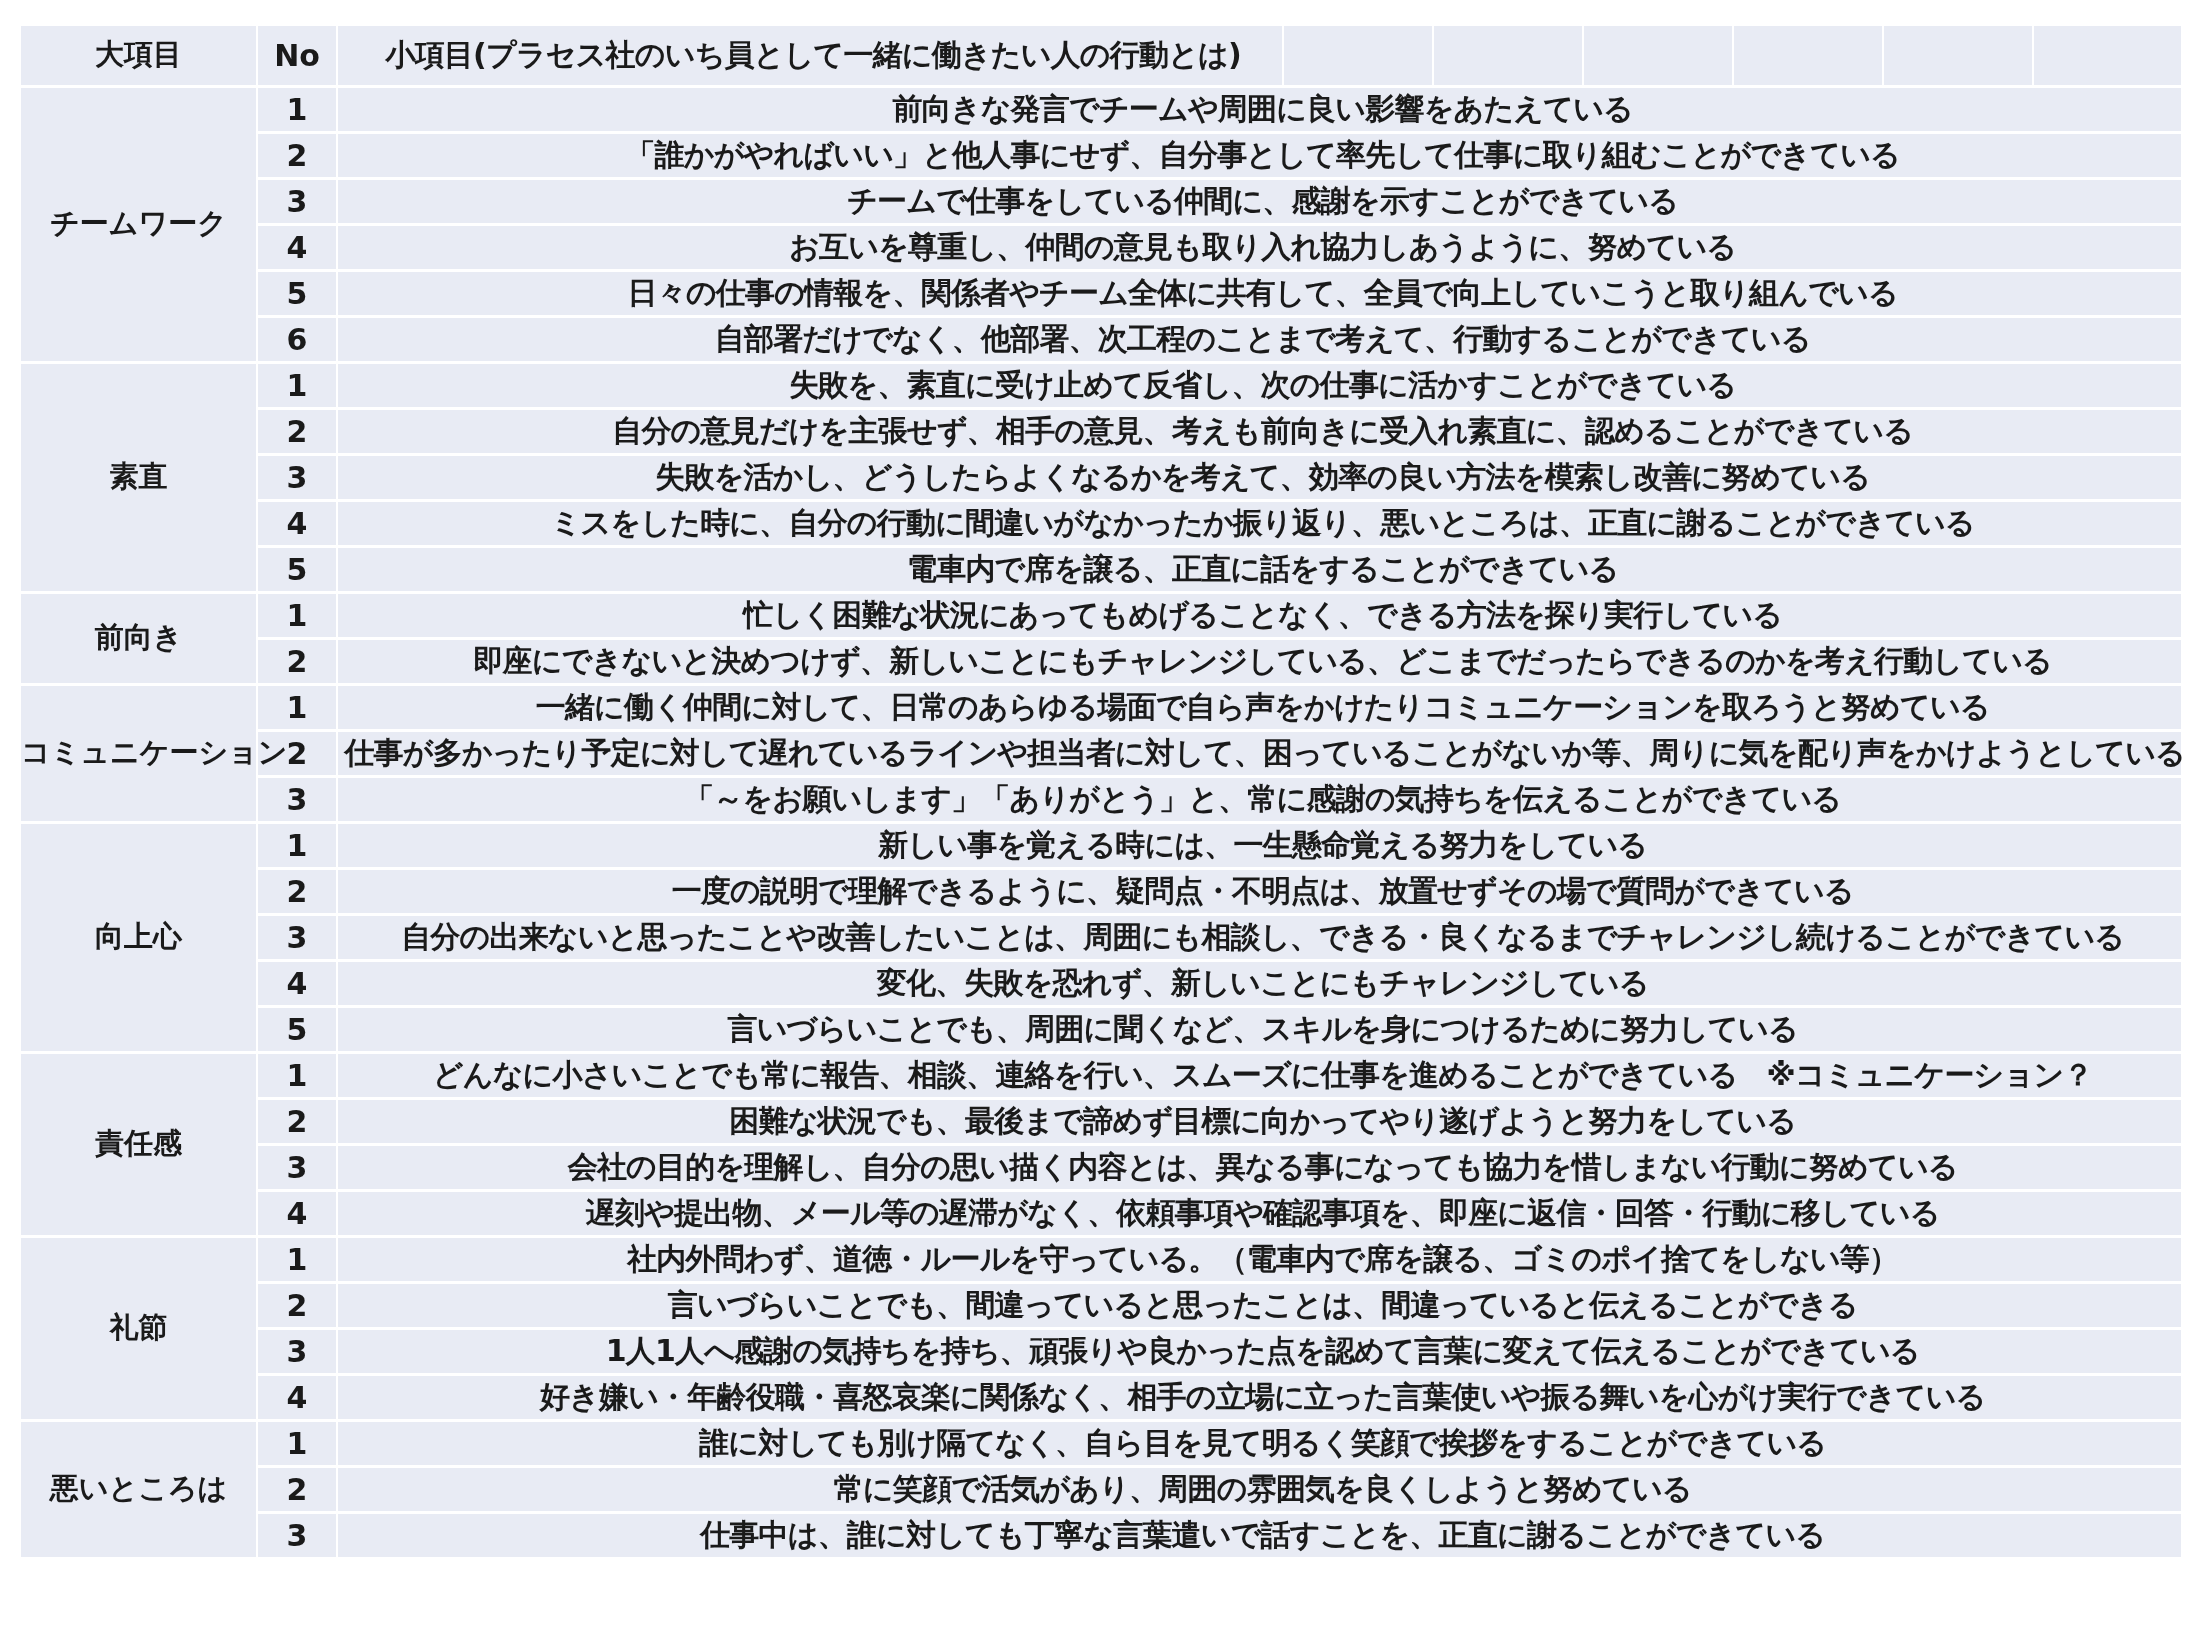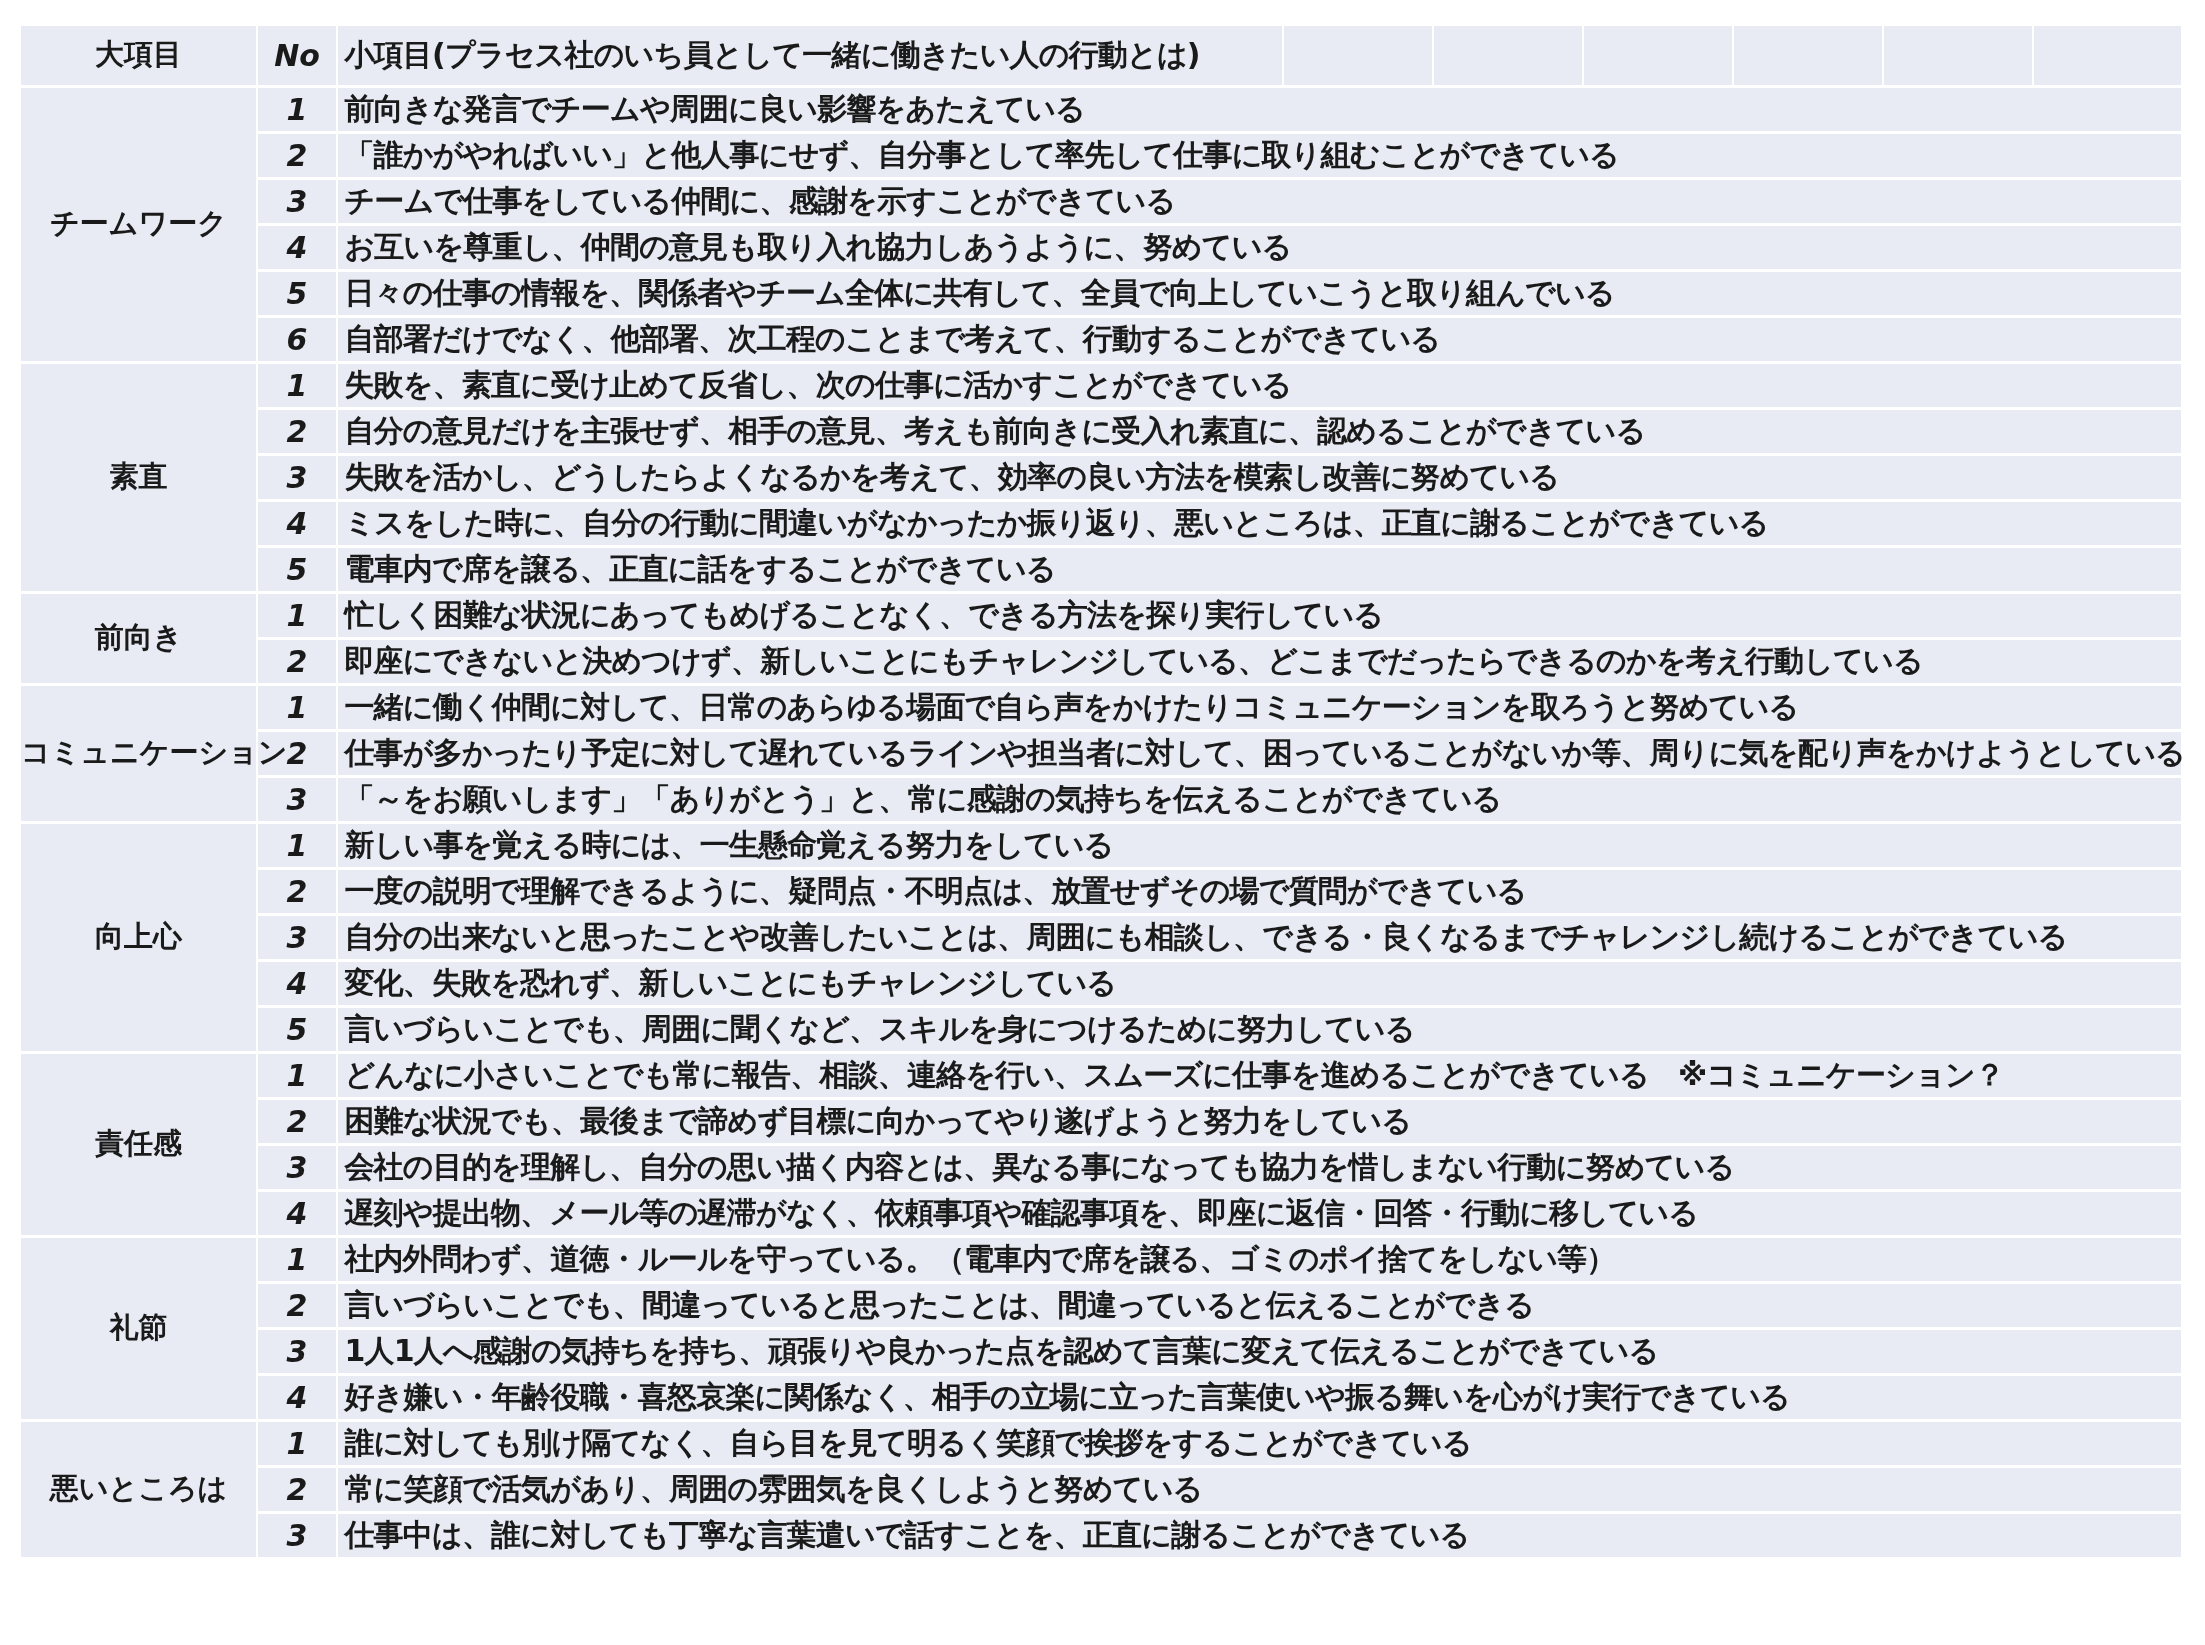--- a/index.html
+++ b/index.html
@@ -1,22 +1,22 @@
 <!DOCTYPE html>
 <html style="font-size:12.8px"><head>
 <meta charset="utf-8">
 <style>
   html,body{margin:0;padding:0;background:#ffffff;}
   body{width:2205px;height:1646px;position:relative;overflow:hidden;font-family:"DejaVu Sans","Liberation Sans",sans-serif;color:#1a1a1a;}
   #sheet{position:absolute;left:21px;top:25.6px;width:2162px;}
   table{border-collapse:separate;border-spacing:0;width:100%;table-layout:fixed;}
   td,th{background:#e8ebf4;border-right:2.4px solid #ffffff;border-bottom:3.2px solid #ffffff;padding:0;vertical-align:middle;font-weight:bold;font-size:30px;white-space:nowrap;overflow:visible;}
   .cat{width:232px;text-align:center;font-size:29px;margin-left:25px;}
-  .no{width:77px;text-align:center;font-size:30px;font-style:italic;}
-  .txt{padding-left:6.4px;text-align:left;letter-spacing:-0.8px;}
+  .no{width:77px;text-align:center;font-size:30px;}
+  .txt{padding-left:6.4px;text-align:center;letter-spacing:-0.8px;}
   .hdr{height:59px;}
   .row td{height:43px;}
 </style>
 </head>
 <body>
 
 <div id="sheet">
   <table>
     <colgroup>
       <col style="width:237px">

